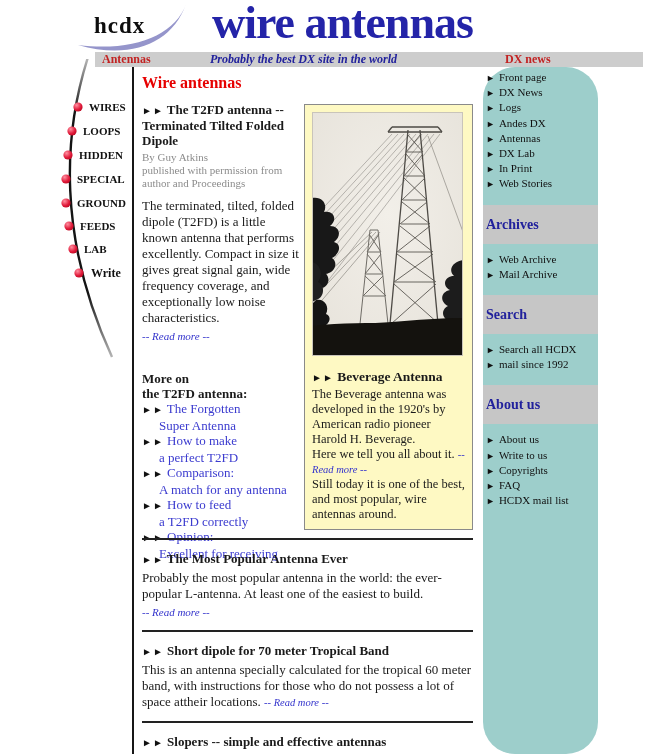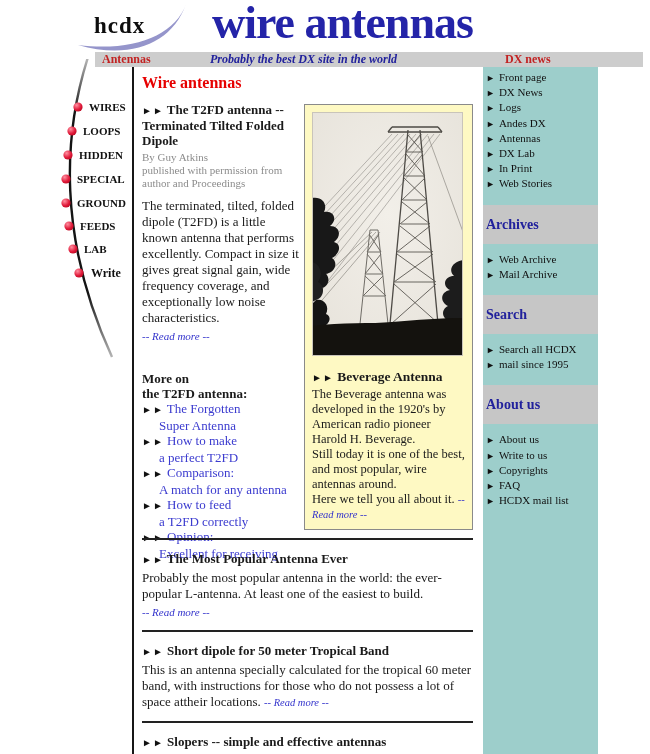--- a/index.html
+++ b/index.html
@@ -39,21 +39,21 @@
   .bev-caption{margin-top:9px;font-size:12.5px;line-height:15px;}
   .bev-title{font-size:13.5px;font-weight:bold;margin-bottom:2px;}
   .bev-rm{font-size:10.5px;font-style:italic;color:#3333cc;cursor:pointer;}
   
   .bottom{position:absolute;left:142px;top:538px;width:331px;font-size:13px;line-height:16px;}
   .rule{border-top:2px solid #222;margin:0;}
   .sec{margin:11px 0 10px 0;}
   .sec-title{font-weight:bold;}
   .sec-body{margin-top:2px;}
   
-  .sidebar{position:absolute;left:483px;top:67px;width:115px;height:687px;background:#9dcecb;}
+  .sidebar{position:absolute;left:483px;top:67px;width:115px;height:687px;background:#9dcecb;border-radius:32px;}
   .sb-links{padding:3px 0 0 3px;}
   .sb-link{font-size:11px;line-height:14.2px;color:#111;cursor:pointer;white-space:nowrap;}
   .sb-link .b{font-size:9px;margin-right:4px;}
   .sb-header{margin-top:13px;background:#c6c6c6;color:#21219c;font-size:14px;font-weight:bold;
              line-height:17px;padding:11px 3px;}
   .sb-group .sb-links{padding-top:8px;}
 </style>
 </head>
 <body>
 
@@ -236,43 +236,43 @@
       <path d="M0 214 C 30 210 60 212 80 210 C 105 208 130 206 151 206 L 151 244 L 0 244 Z" fill="#14120e"></path>
 
       <rect x="0.5" y="0.5" width="150" height="243" fill="none" stroke="#c9c4ba" stroke-width="1"></rect>
     </svg>
     <div class="bev-caption">
       <div class="bev-title">
         <span class="arr">►►</span>
         <span>Beverage Antenna</span>
       </div>
       <div>The Beverage antenna was developed in the 1920's by American radio pioneer Harold H. Beverage.</div>
-      <div>Still today it is one of the best, and most popular, wire antennas around.</div>
       <div>
         <span>Here we tell you all about it.</span>
         <span class="bev-rm">-- Read more --</span>
       </div>
+      <div>Still today it is one of the best, and most popular, wire antennas around.</div>
     </div>
   </div>
 
   <div class="bottom">
     <div class="rule"></div>
     <div class="sec">
       <div class="sec-title">
         <span class="arr">►►</span>
         <span>The Most Popular Antenna Ever</span>
       </div>
       <div class="sec-body">Probably the most popular antenna in the world: the ever-popular L-antenna. At least one of the easiest to build.</div>
       <div class="readmore">-- Read more --</div>
     </div>
     <div class="rule"></div>
     <div class="sec">
       <div class="sec-title">
         <span class="arr">►►</span>
-        <span>Short dipole for 50 meter Tropical Band</span>
+        <span>Short dipole for 70 meter Tropical Band</span>
       </div>
       <div class="sec-body">
         <span>This is an antenna specially calculated for the tropical 60 meter band, with instructions for those who do not possess a lot of space attheir locations.</span>
         <span class="bev-rm">-- Read more --</span>
       </div>
     </div>
     <div class="rule"></div>
     <div class="sec">
       <div class="sec-title">
         <span class="arr">►►</span>
@@ -298,21 +298,21 @@
       <div class="sb-links">
         <div class="sb-link"><span class="b">►</span><span>Web Archive</span></div>
         <div class="sb-link"><span class="b">►</span><span>Mail Archive</span></div>
       </div>
     </div>
 
     <div class="sb-group">
       <div class="sb-header">Search</div>
       <div class="sb-links">
         <div class="sb-link"><span class="b">►</span><span>Search all HCDX</span></div>
-        <div class="sb-link"><span class="b">►</span><span>mail since 1995</span></div>
+        <div class="sb-link"><span class="b">►</span><span>mail since 1992</span></div>
       </div>
     </div>
 
     <div class="sb-group">
       <div class="sb-header">About us</div>
       <div class="sb-links">
         <div class="sb-link"><span class="b">►</span><span>About us</span></div>
         <div class="sb-link"><span class="b">►</span><span>Write to us</span></div>
         <div class="sb-link"><span class="b">►</span><span>Copyrights</span></div>
         <div class="sb-link"><span class="b">►</span><span>FAQ</span></div>

